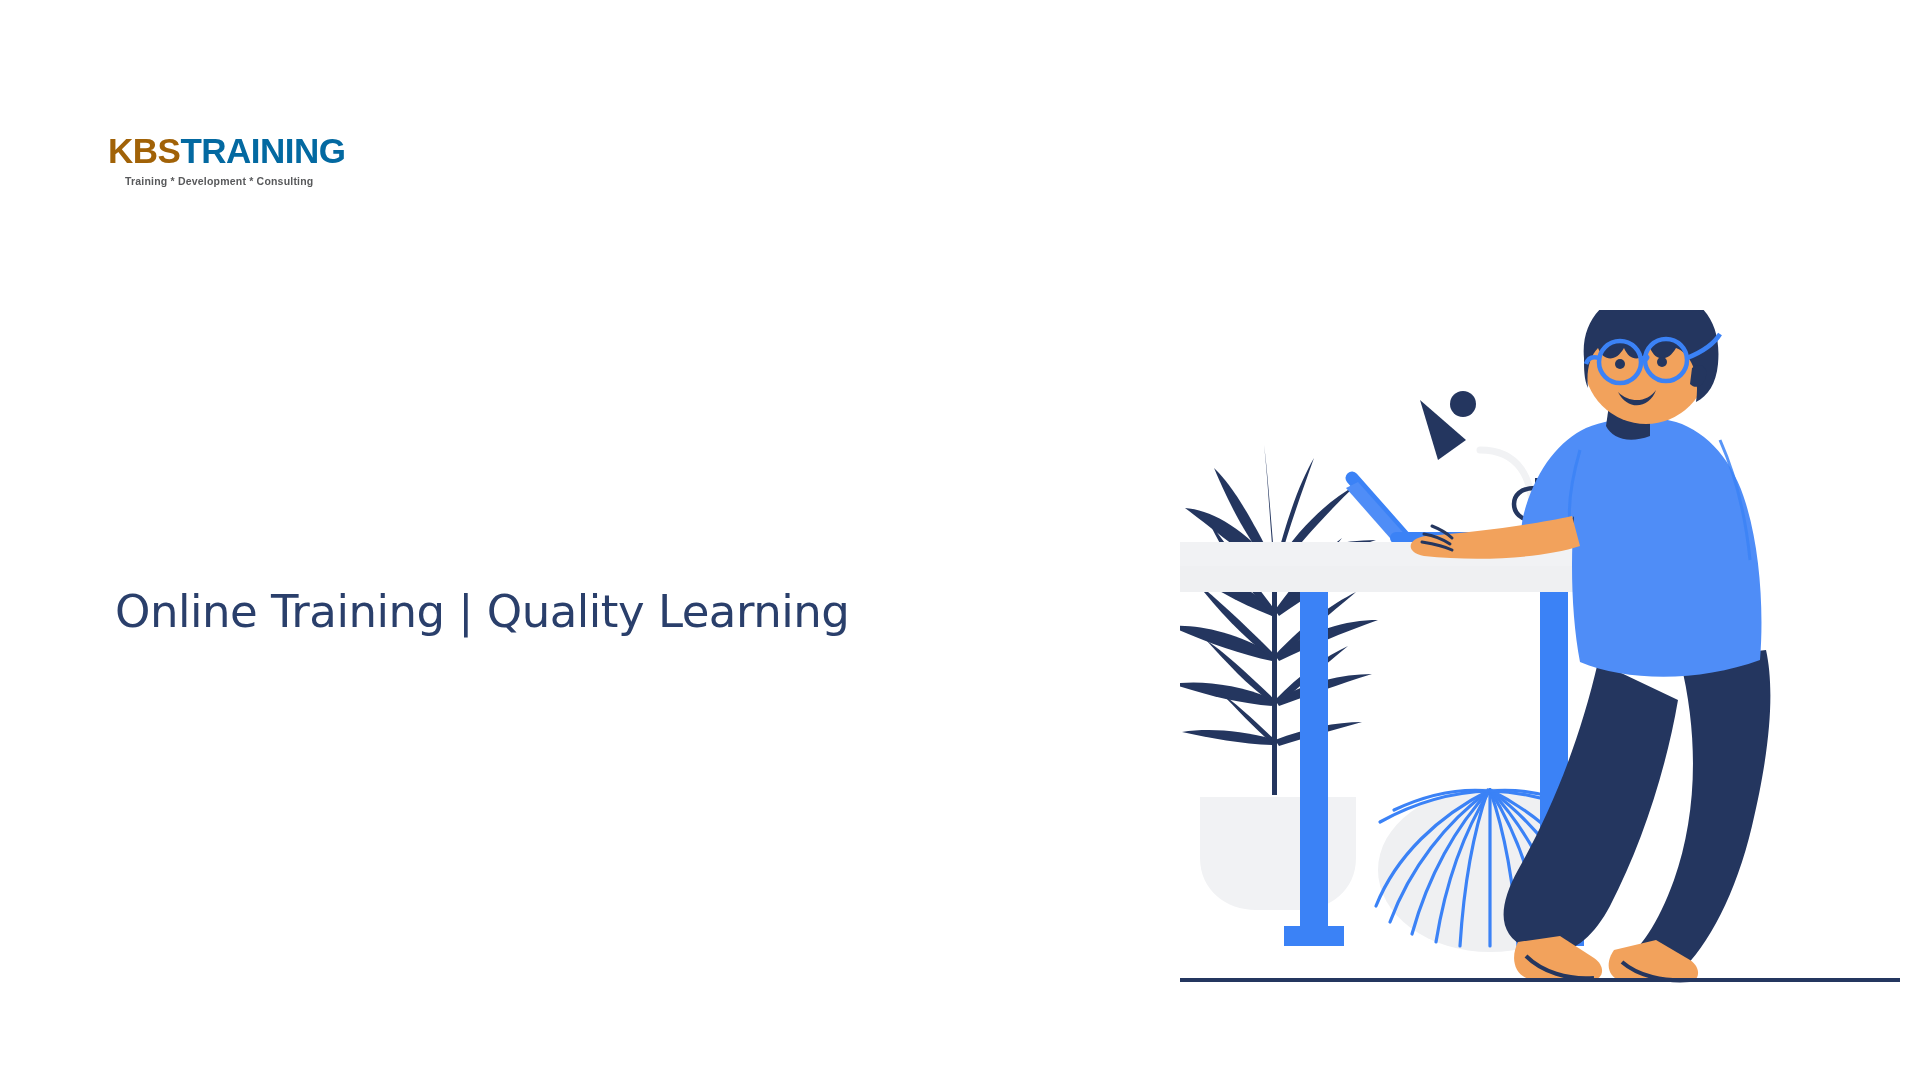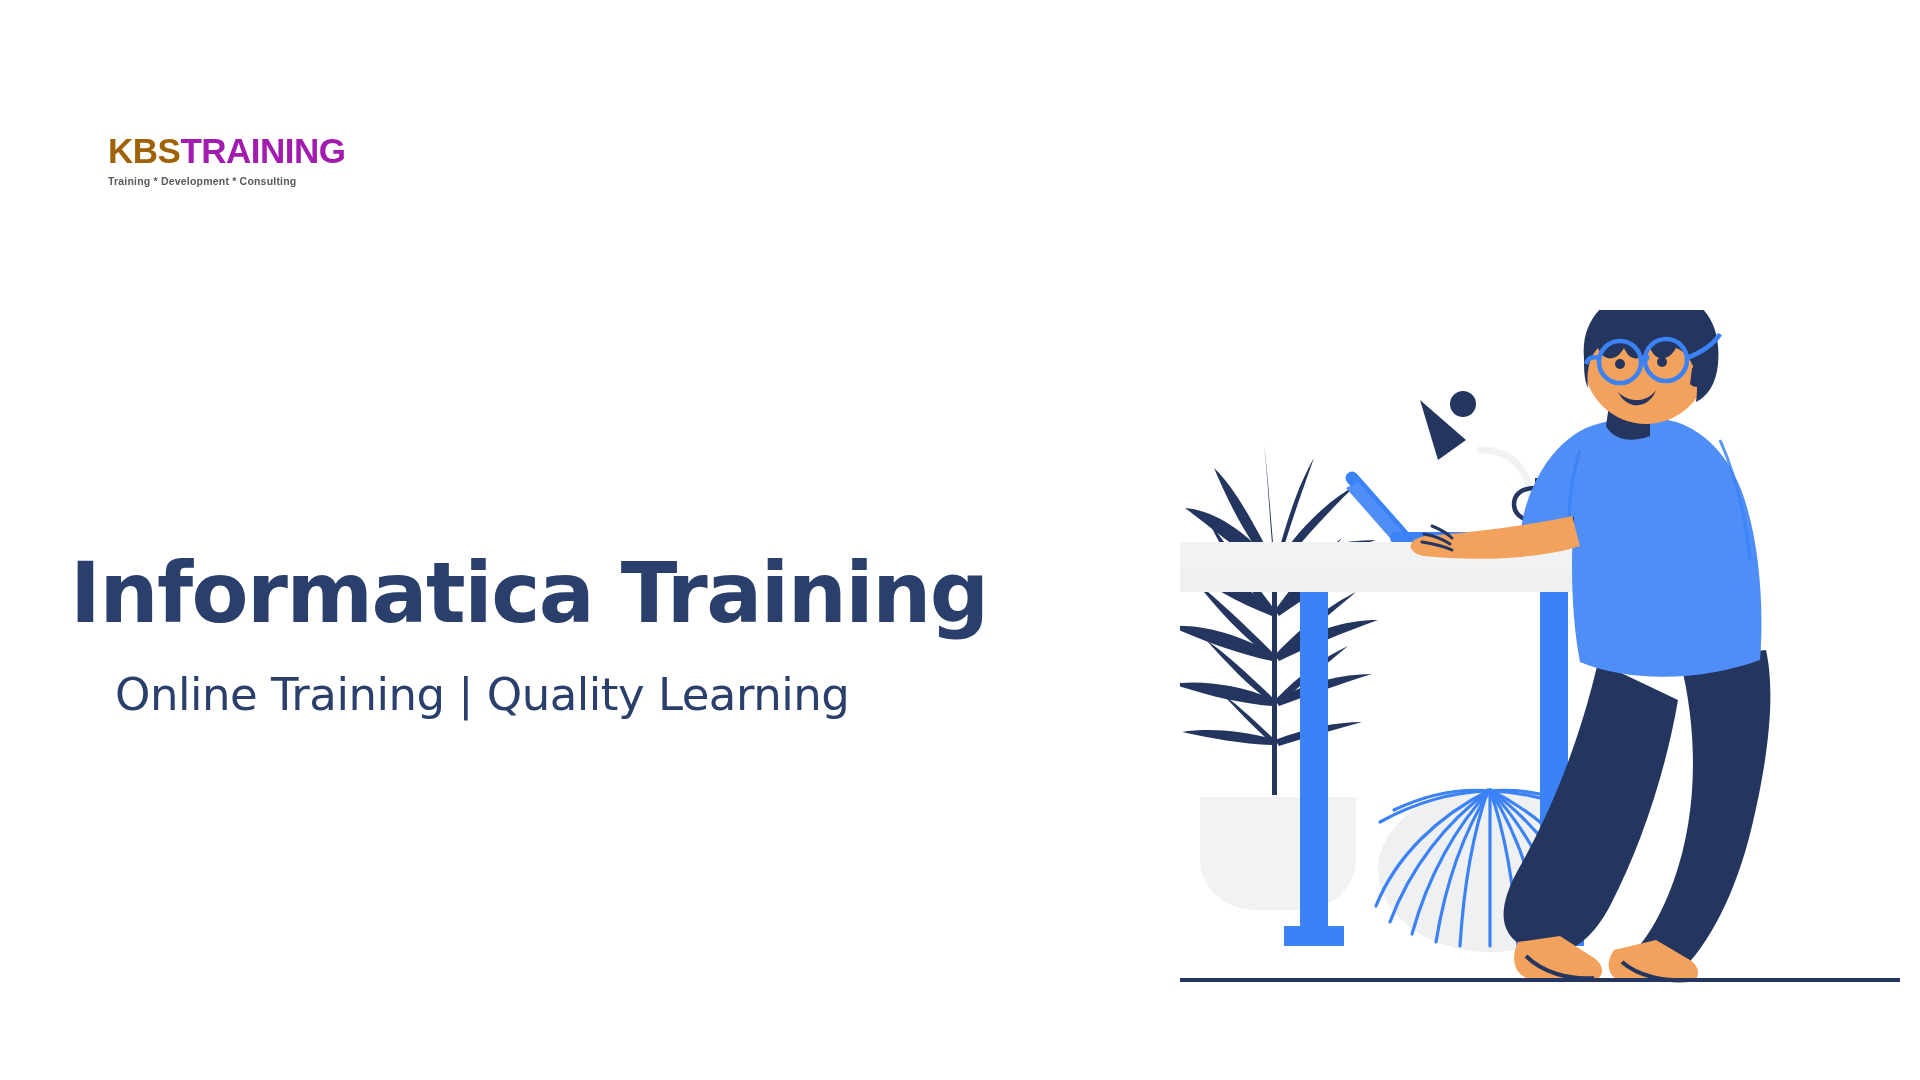--- a/index.html
+++ b/index.html
@@ -27,29 +27,30 @@
   }
   .logo-wordmark {
     font-family: "Liberation Sans", sans-serif;
     font-weight: bold;
     font-size: 35px;
     letter-spacing: -0.5px;
     line-height: 1;
     white-space: nowrap;
   }
   .logo-kbs { color: #a16207; }
-  .logo-training { color: #a21caf; }
+  .logo-training { color: #0369a1; }
   .logo-tagline {
     margin-top: 7px;
     font-family: "Liberation Sans", sans-serif;
     font-weight: bold;
     font-size: 10.5px;
     color: #58595b;
     letter-spacing: 0.2px;
     white-space: nowrap;
+    margin-left: 17px;
   }
 
   
   .title-block {
     position: absolute;
     left: 70px;
     top: 552px;
     width: 1040px;
   }
   .main-title {
@@ -87,21 +88,20 @@
 <body>
 
 <div class="slide">
 
   <div class="logo-block">
     <div class="logo-wordmark"><span class="logo-kbs">KBS</span><span class="logo-training">TRAINING</span></div>
     <div class="logo-tagline">Training * Development * Consulting</div>
   </div>
 
   <div class="title-block">
-    <div class="main-title">Informatica Training</div>
     <div class="sub-title">Online Training | Quality Learning</div>
   </div>
 
   <div class="illustration">
     <svg viewBox="0 0 720 700" xmlns="http://www.w3.org/2000/svg">
 
       <g fill="#24365f">
 
         <rect x="92" y="250" width="5" height="235" fill="#24365f"></rect>
 

